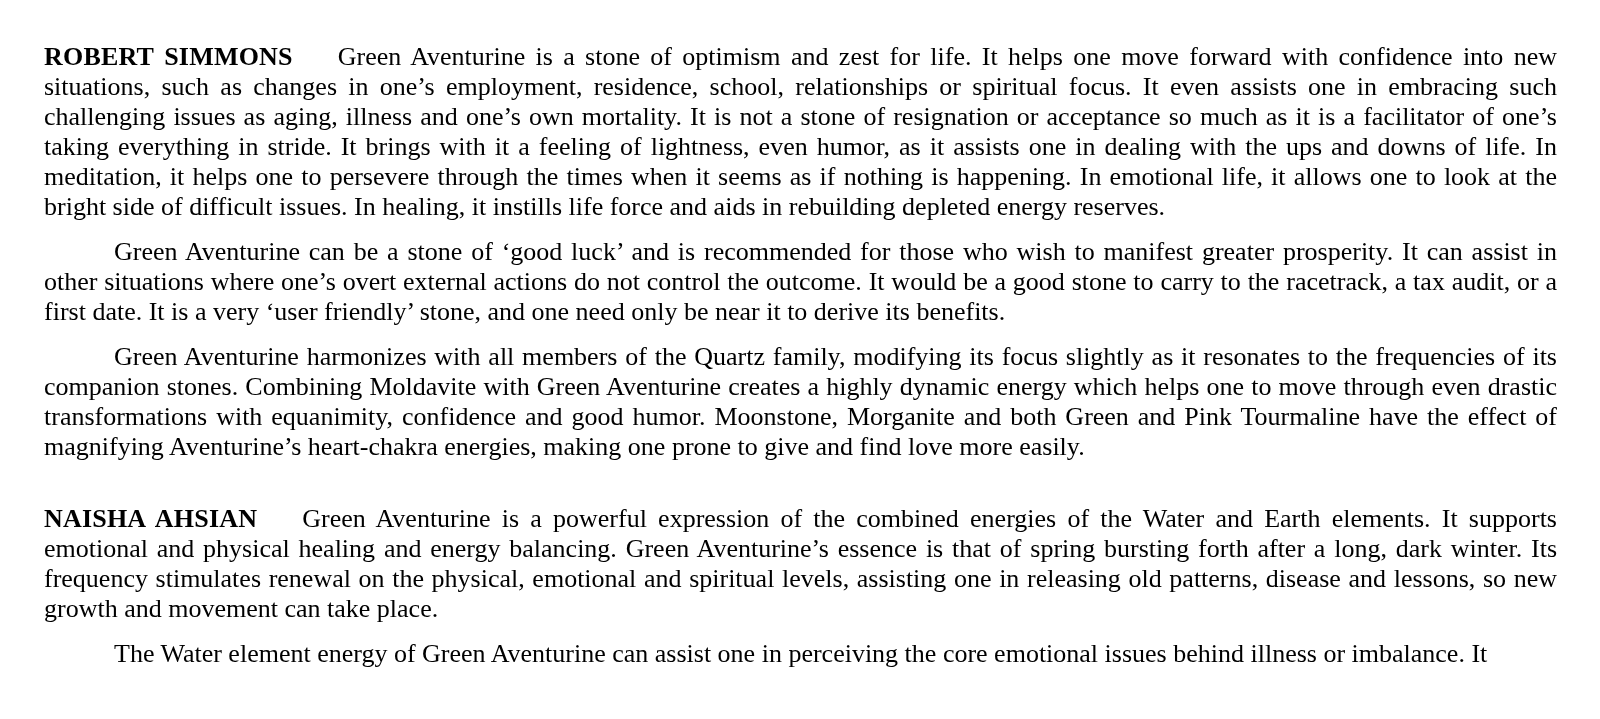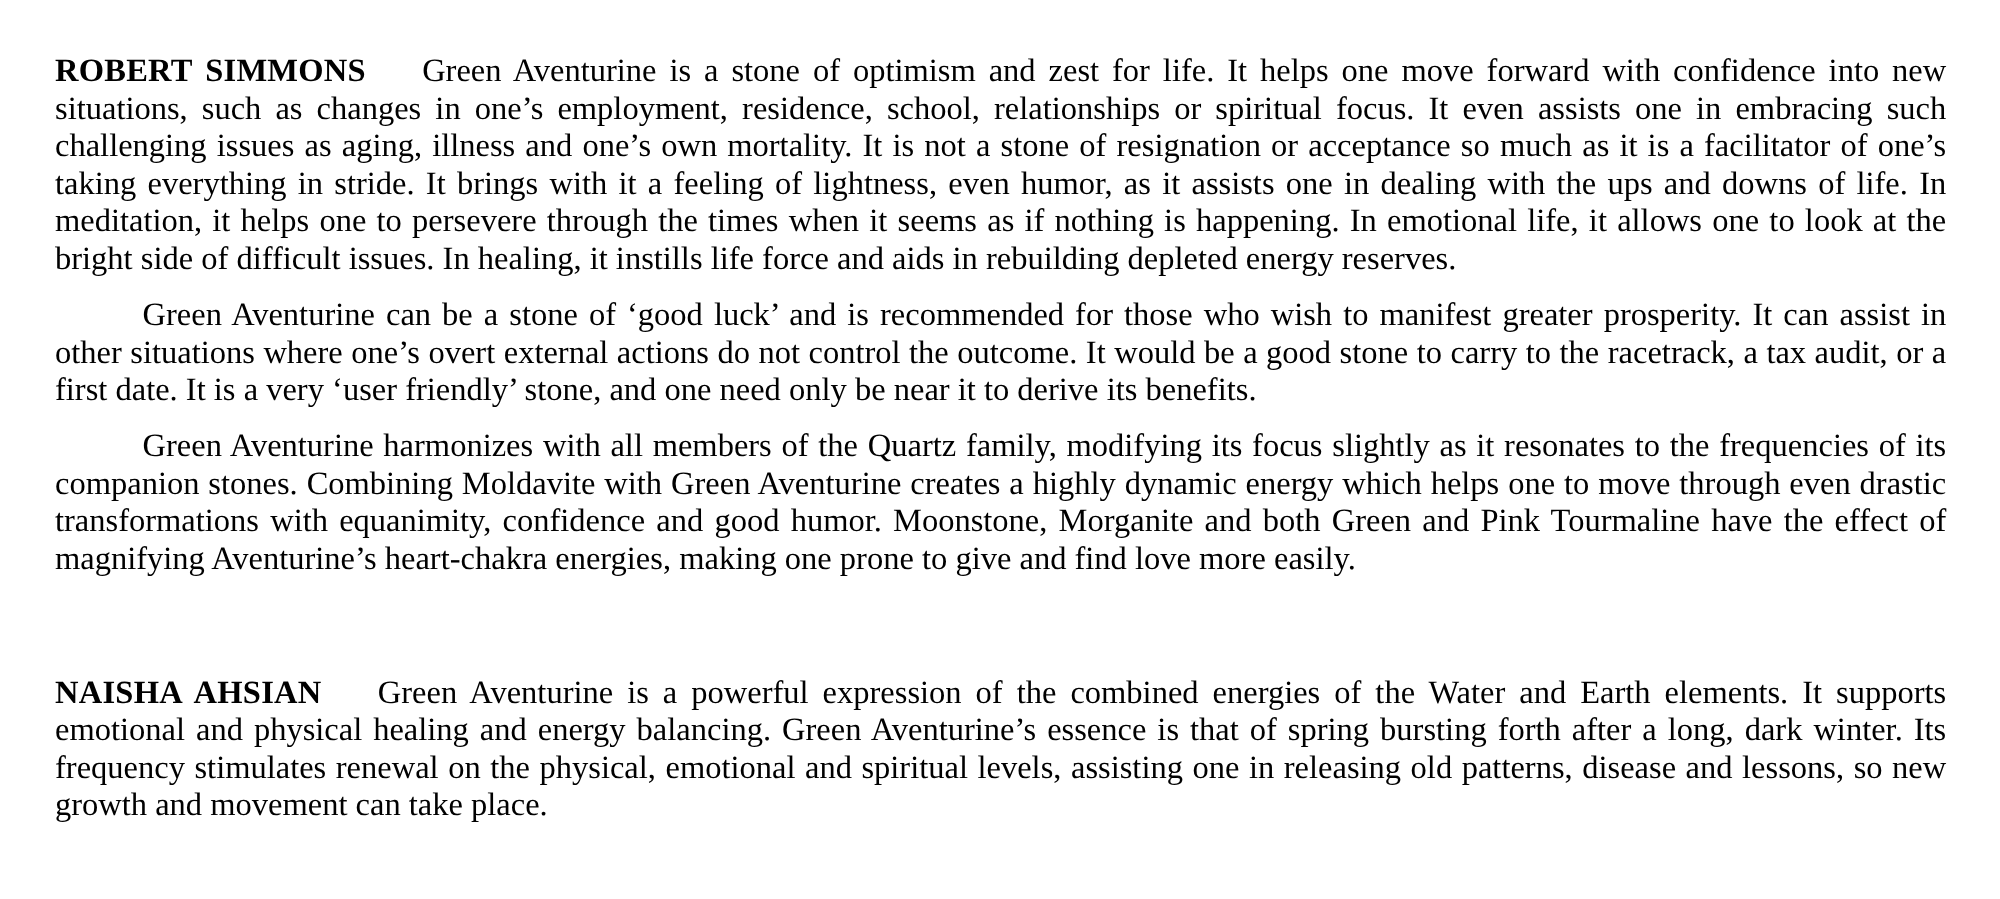--- a/index.html
+++ b/index.html
@@ -29,31 +29,32 @@
   }
   p.indent {
     text-indent: 70px;
   }
   .author {
     font-weight: 700;
     margin-right: 45px;
     letter-spacing: 0.2px;
   }
   .section-gap {
-    margin-top: 77px;
+    margin-top: 42px;
   }
 </style>
 </head>
 <body>
 
 <main class="page">
 
   <section>
     <p><span class="author">ROBERT SIMMONS</span><span>Green Aventurine is a stone of optimism and zest for life. It helps one move forward with confidence into new situations, such as changes in one’s employment, residence, school, relationships or spiritual focus. It even assists one in embracing such challenging issues as aging, illness and one’s own mortality. It is not a stone of resignation or acceptance so much as it is a facilitator of one’s taking everything in stride. It brings with it a feeling of lightness, even humor, as it assists one in dealing with the ups and downs of life. In meditation, it helps one to persevere through the times when it seems as if nothing is happening. In emotional life, it allows one to look at the bright side of difficult issues. In healing, it instills life force and aids in rebuilding depleted energy reserves.</span></p>
     <p class="indent">Green Aventurine can be a stone of ‘good luck’ and is recommended for those who wish to manifest greater prosperity. It can assist in other situations where one’s overt external actions do not control the outcome. It would be a good stone to carry to the racetrack, a tax audit, or a first date. It is a very ‘user friendly’ stone, and one need only be near it to derive its benefits.</p>
     <p class="indent">Green Aventurine harmonizes with all members of the Quartz family, modifying its focus slightly as it resonates to the frequencies of its companion stones. Combining Moldavite with Green Aventurine creates a highly dynamic energy which helps one to move through even drastic transformations with equanimity, confidence and good humor. Moonstone, Morganite and both Green and Pink Tourmaline have the effect of magnifying Aventurine’s heart-chakra energies, making one prone to give and find love more easily.</p>
   </section>
 
   <section class="section-gap">
     <p><span class="author">NAISHA AHSIAN</span><span>Green Aventurine is a powerful expression of the combined energies of the Water and Earth elements. It supports emotional and physical healing and energy balancing. Green Aventurine’s essence is that of spring bursting forth after a long, dark winter. Its frequency stimulates renewal on the physical, emotional and spiritual levels, assisting one in releasing old patterns, disease and lessons, so new growth and movement can take place.</span></p>
+    <p class="indent">The Water element energy of Green Aventurine can assist one in perceiving the core emotional issues behind illness or imbalance. It</p>
   </section>
 
 </main>
 
 </body></html>

